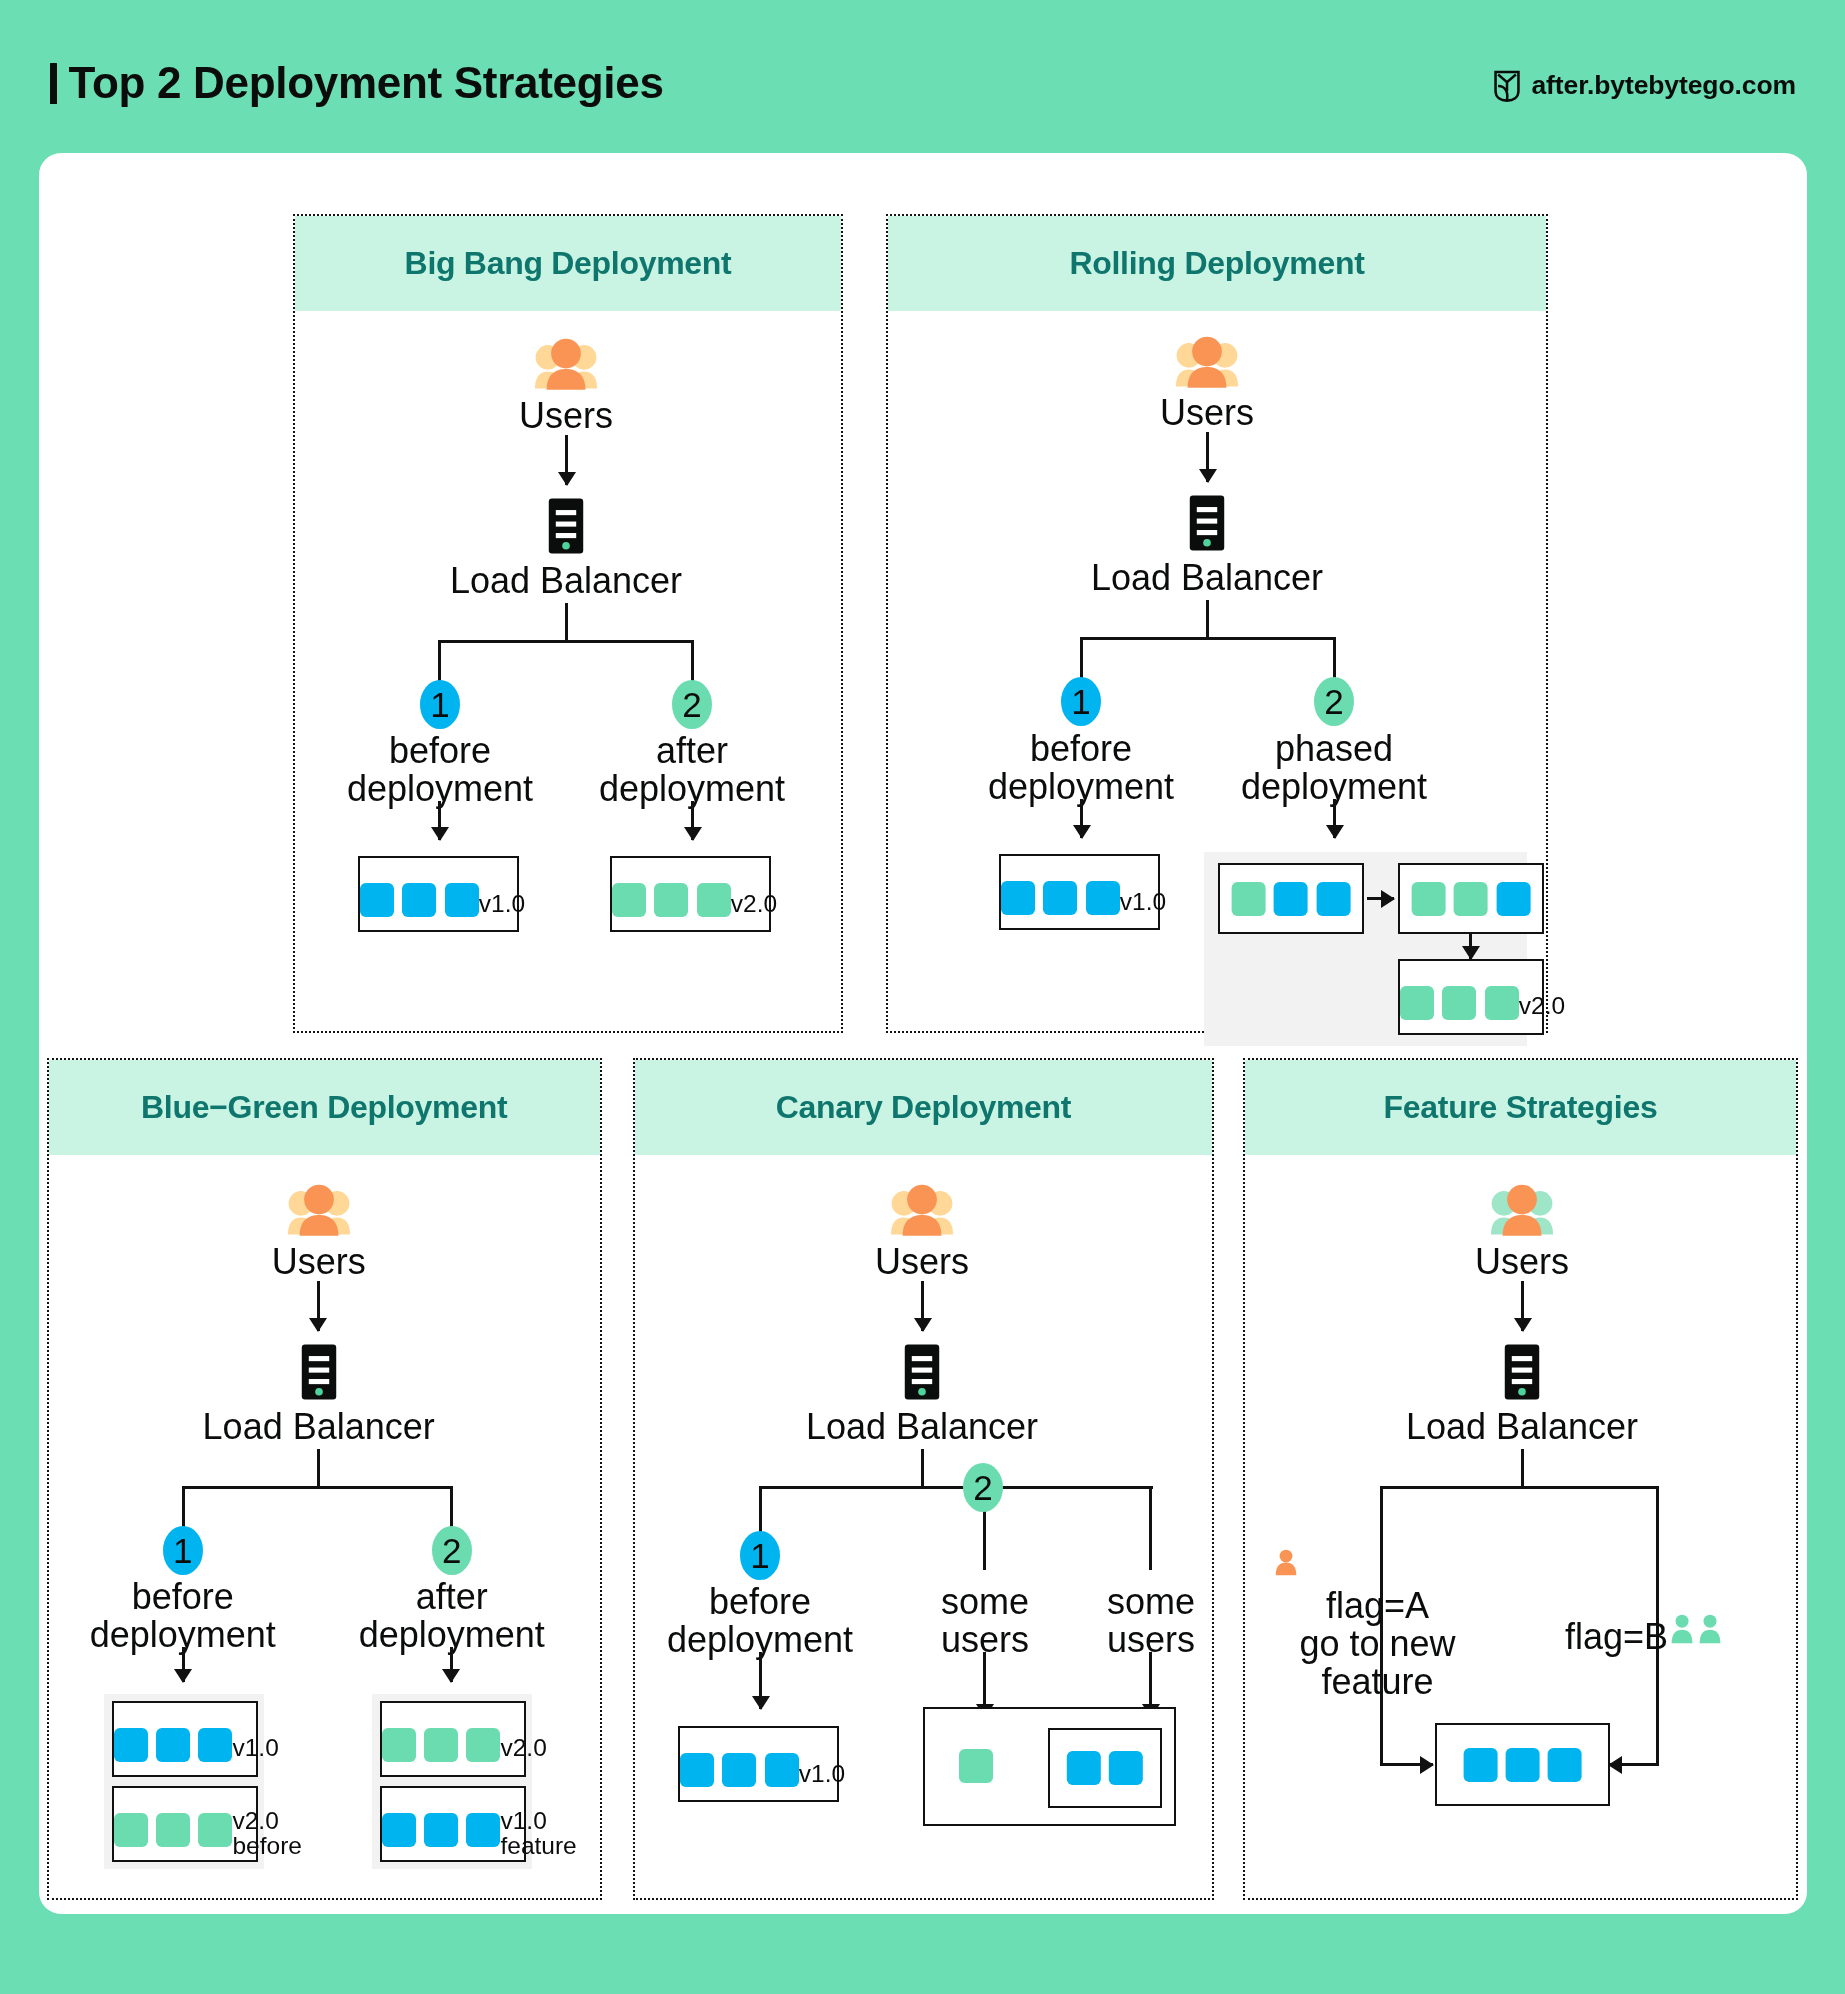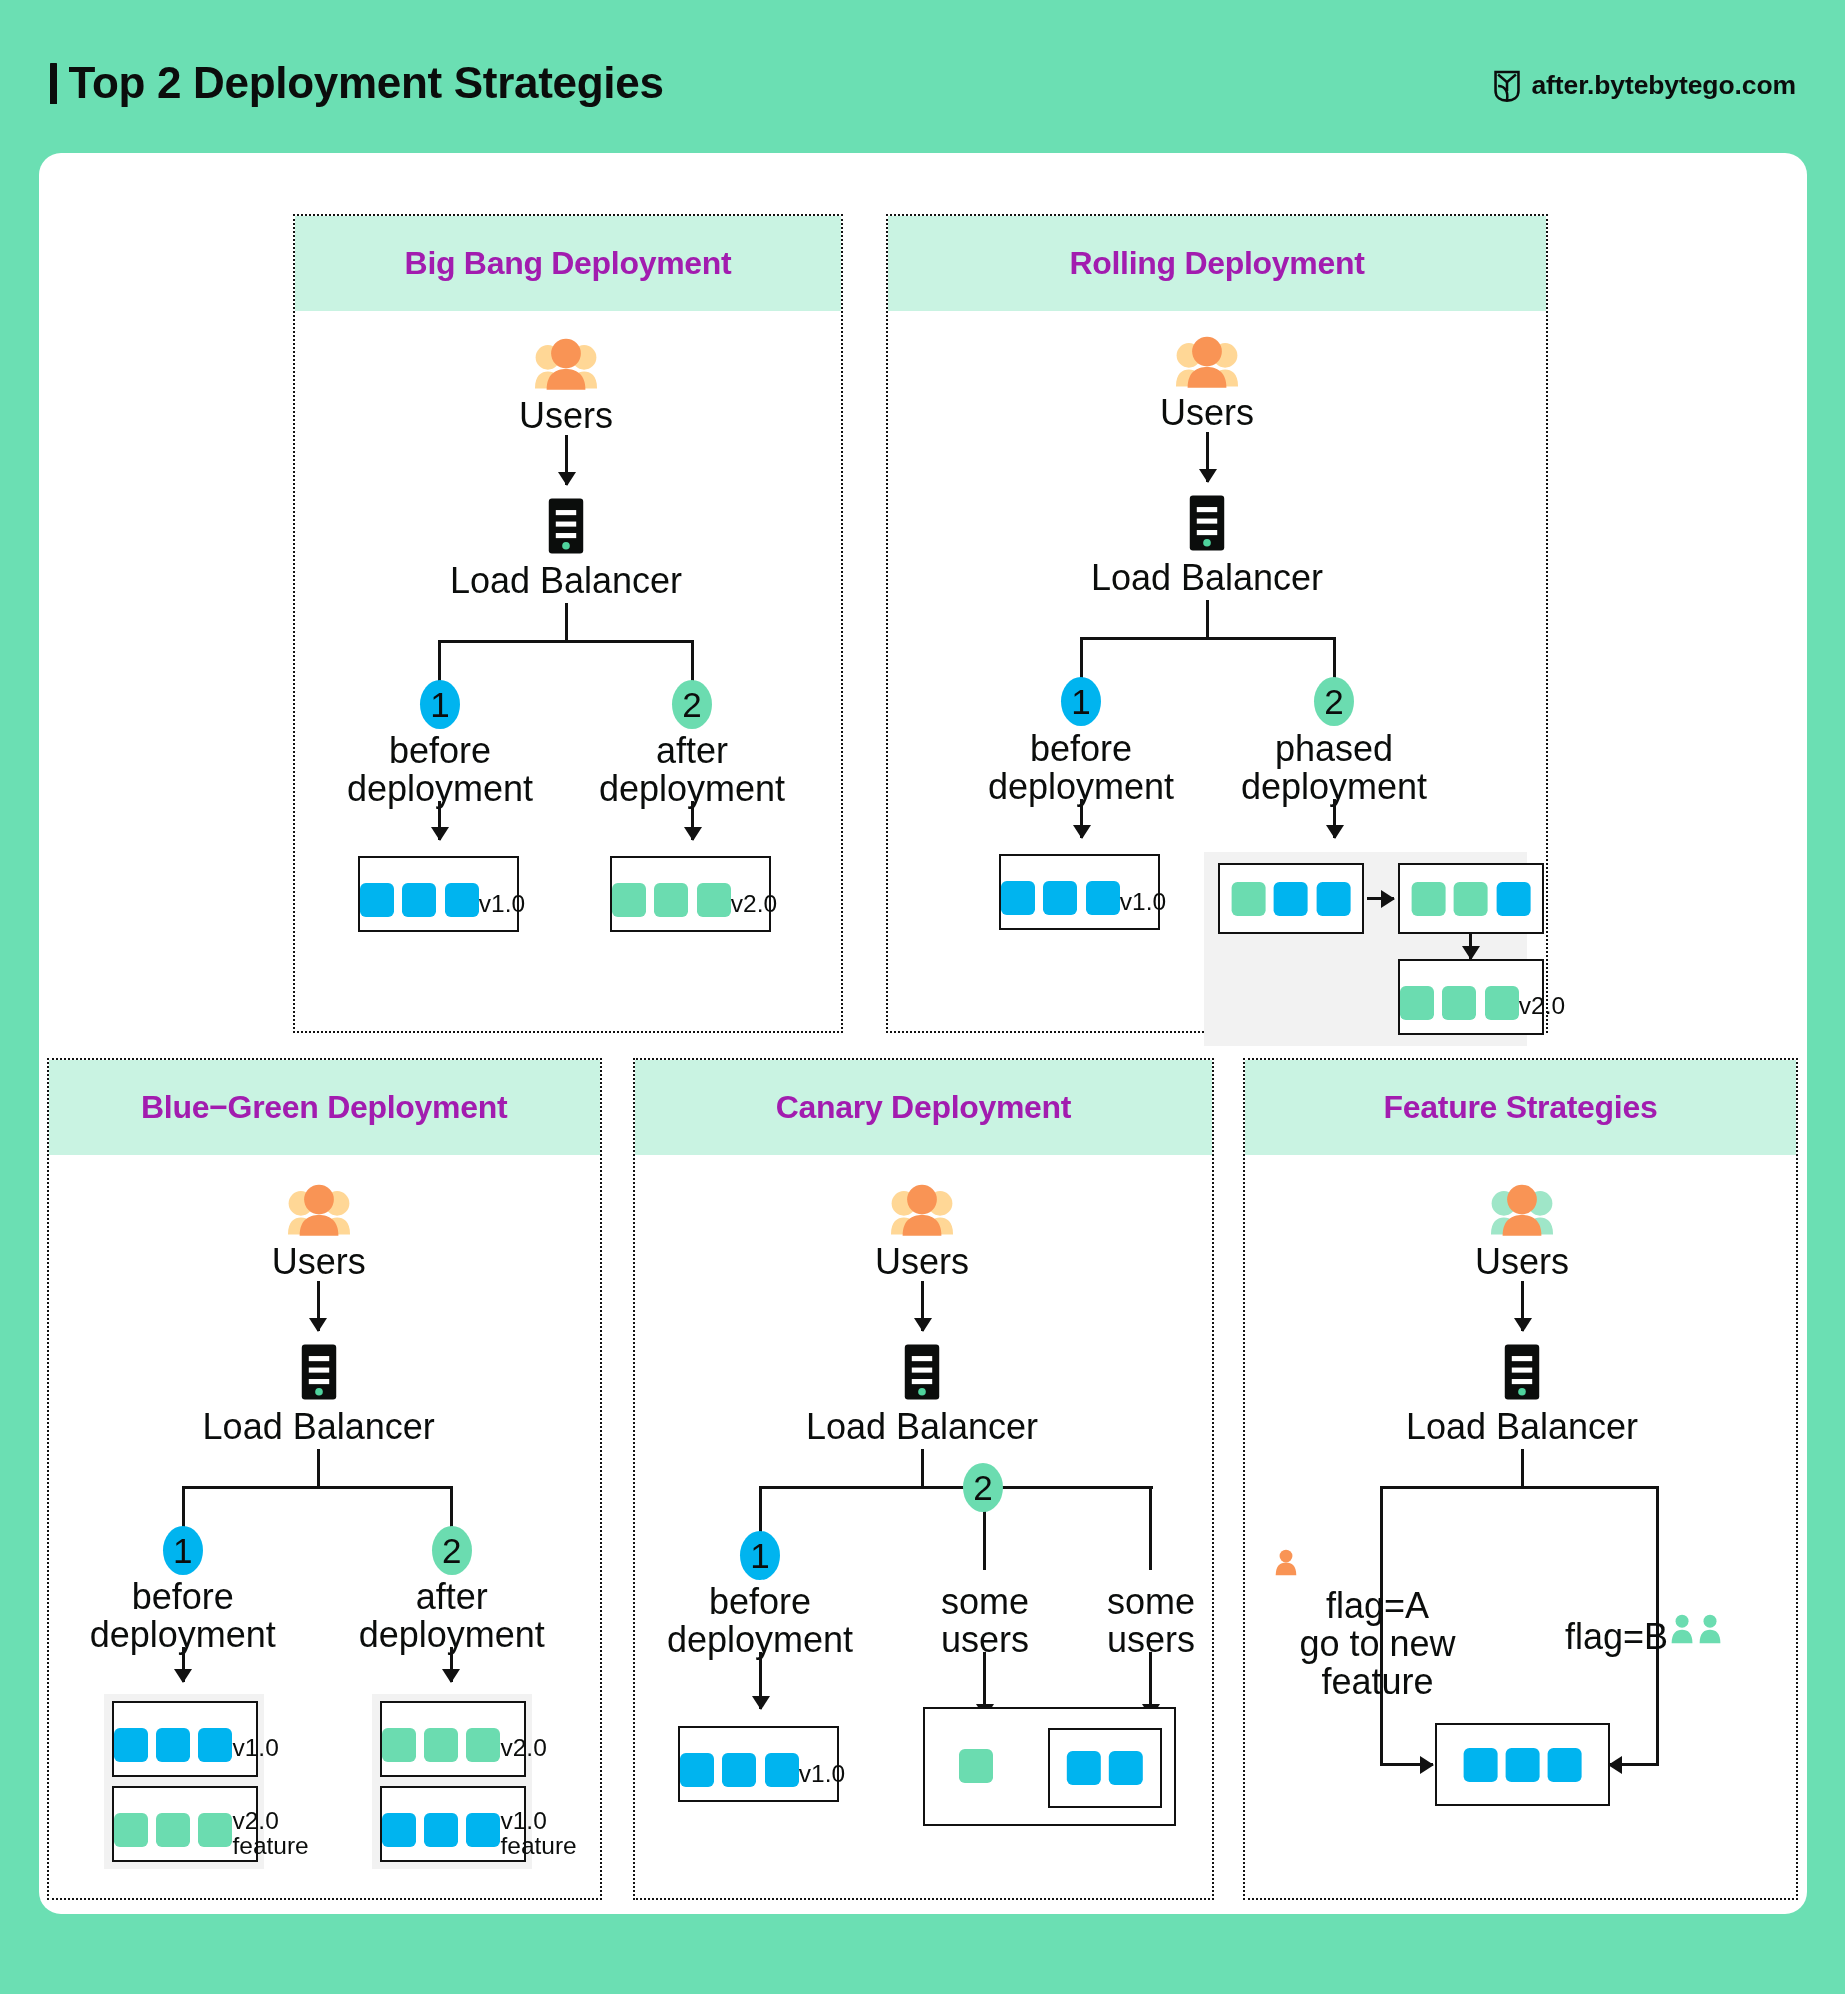--- a/index.html
+++ b/index.html
@@ -38,21 +38,21 @@
   .card {
     position: absolute;
     border: 2.6px dotted #111;
     background: #ffffff;
   }
   .card-head {
     height: 95px; background: #c9f3e2;
     display: flex; align-items: center; justify-content: center;
   }
   .card-head-title {
-    font-size: 32px; font-weight: 700; color: #a21caf; letter-spacing: -0.3px;
+    font-size: 32px; font-weight: 700; color: #0f766e; letter-spacing: -0.3px;
   }
   .card-body { position: relative; width: 100%; }
   .lbl { font-size: 36px; color: #0b0d0c; text-align: center; line-height: 1.06; white-space: pre-line; }
 
   .abs { position: absolute; }
   .ctr { transform: translateX(-50%); }
 
   .vline { position: absolute; width: 3.2px; background: #111; }
   .hline { position: absolute; height: 3.2px; background: #111; }
 
@@ -325,21 +325,21 @@
             <div class="chip chip-blue"></div>
           </div>
           <div class="vtag" style="margin-top:7.7px;">v1.0</div>
         </div>
         <div class="vbox" style="left:63px; top:631px; width:146px; height:76px; padding-top:11.6px;">
           <div class="chips">
             <div class="chip chip-green"></div>
             <div class="chip chip-green"></div>
             <div class="chip chip-green"></div>
           </div>
-          <div class="vtag" style="margin-top:7.7px;">v2.0 feature</div>
+          <div class="vtag" style="margin-top:7.7px;">v2.0 before</div>
         </div>
 
         <div class="badge badge-2" style="left:383px; top:371px;">2</div>
         <div class="abs ctr lbl" style="left:403px; top:423px; width:219px;">after
 deployment</div>
         <div class="arrow-down" style="left:401px; top:492px; height:35px;"></div>
         <div class="grayzone" style="left:323px; top:539px; width:160px; height:175px;"></div>
         <div class="vbox" style="left:331px; top:546px; width:146px; height:76px; padding-top:11.6px;">
           <div class="chips">
             <div class="chip chip-green"></div>

